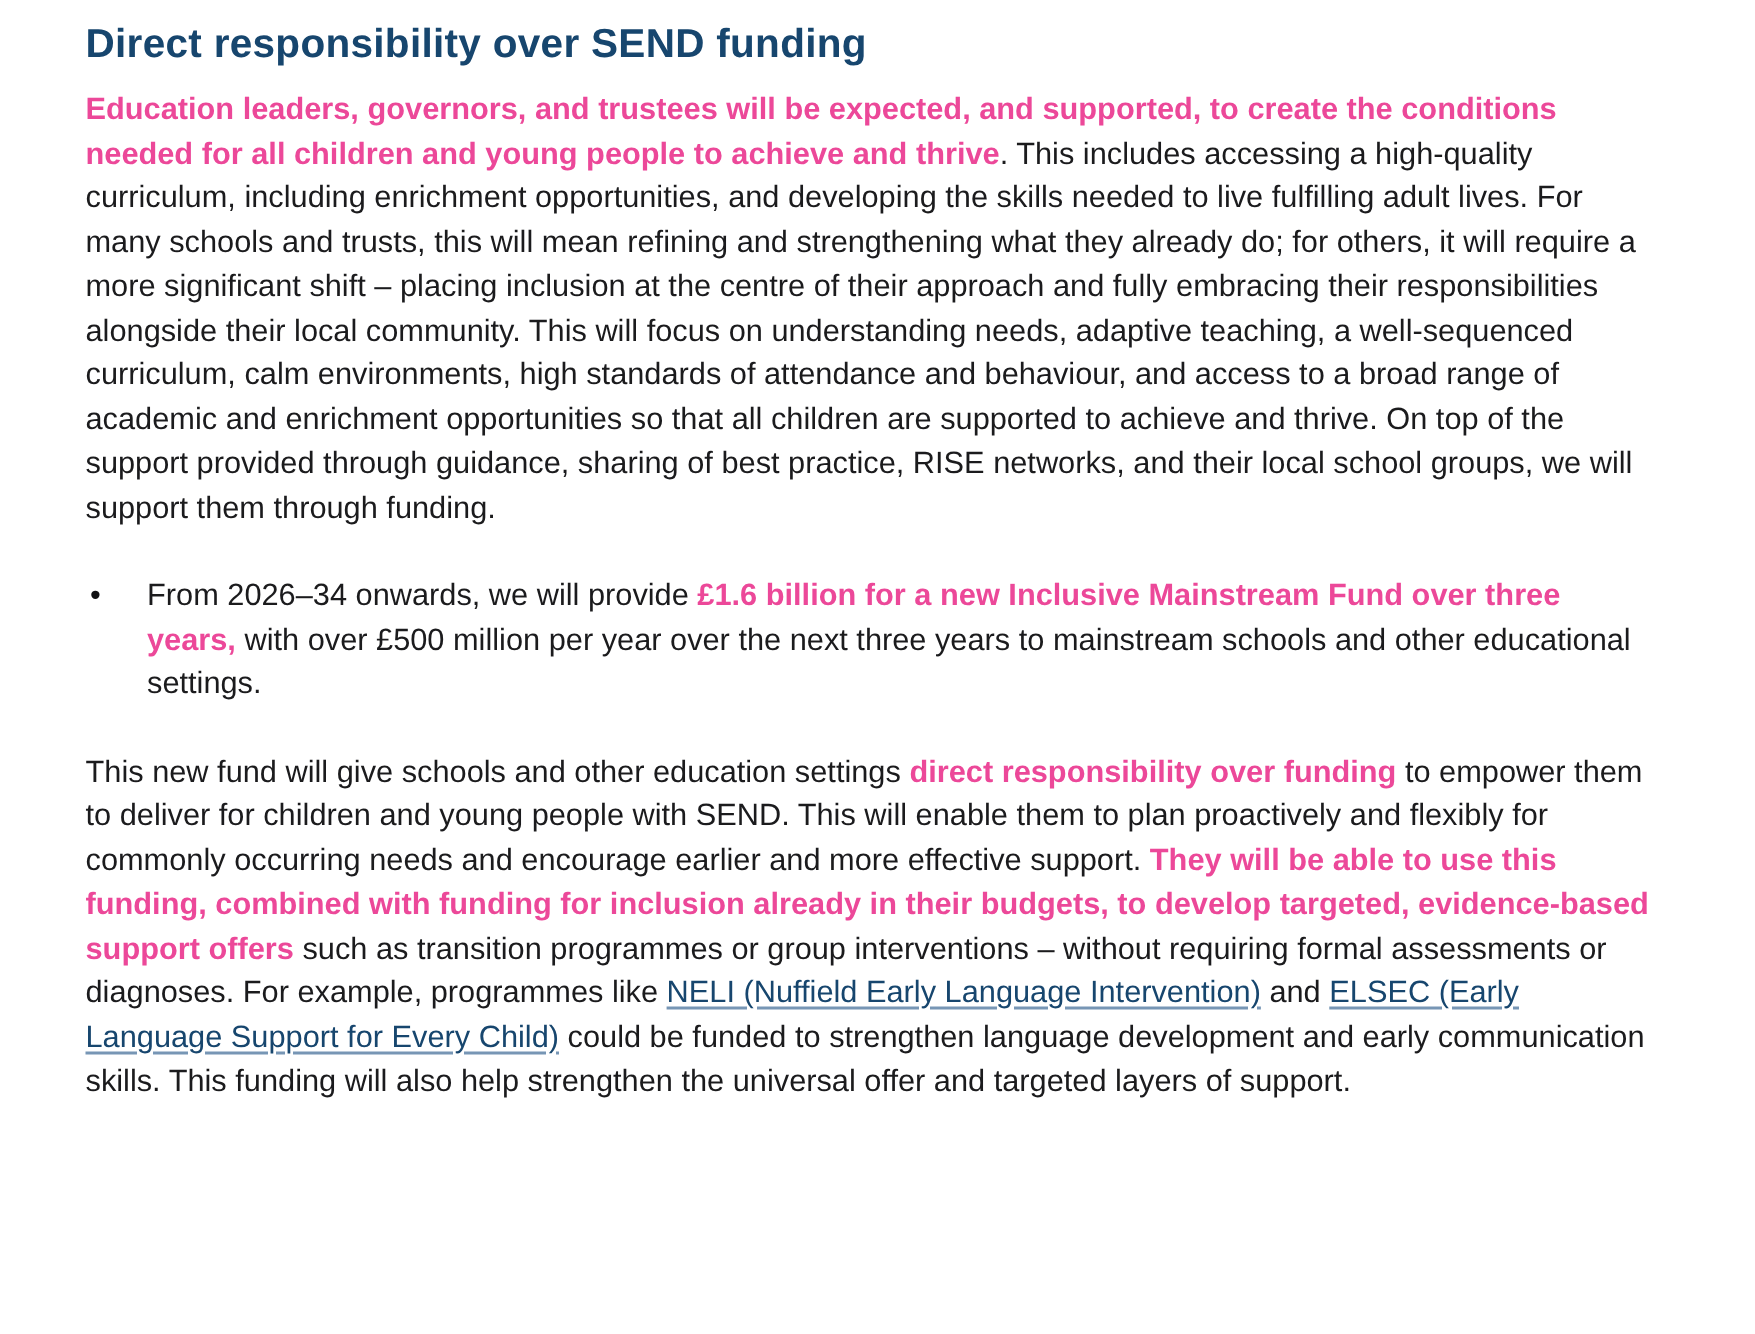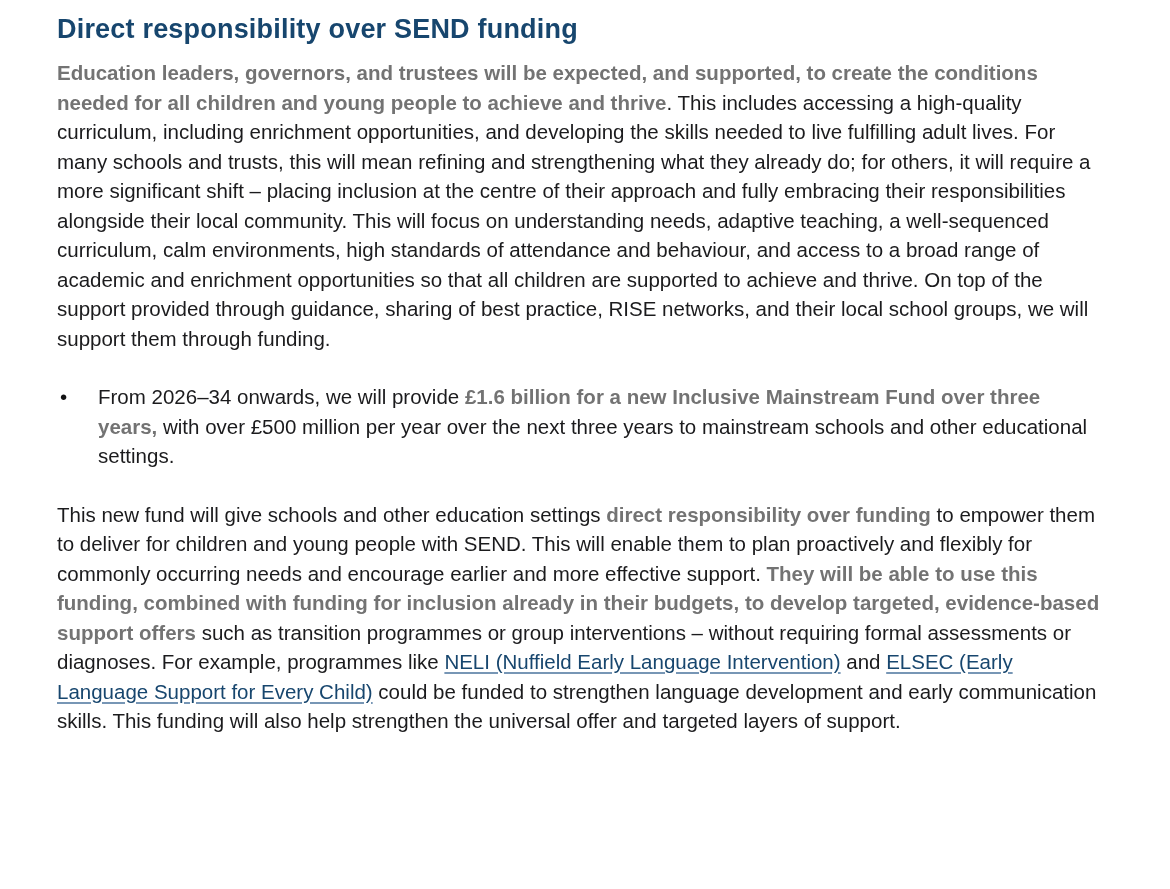--- a/index.html
+++ b/index.html
@@ -23,21 +23,21 @@
     letter-spacing: 0.2px;
     margin-bottom: 13px;
   }
   .body-text {
     color: #1b1b1d;
     font-size: 20.5px;
     line-height: 29.5px;
   }
   .para { margin-bottom: 29px; }
   .para:last-child { margin-bottom: 0; }
-  b, .bold { font-weight: 700; color: #737373; text-align: center; }
+  b, .bold { font-weight: 700; color: #ec4899; text-align: center; }
   .bullet-row {
     display: flex;
     align-items: flex-start;
     margin: 29px 0;
   }
   .bullet-marker {
     width: 41px;
     flex: 0 0 41px;
     font-size: 20.5px;
     line-height: 29.5px;

